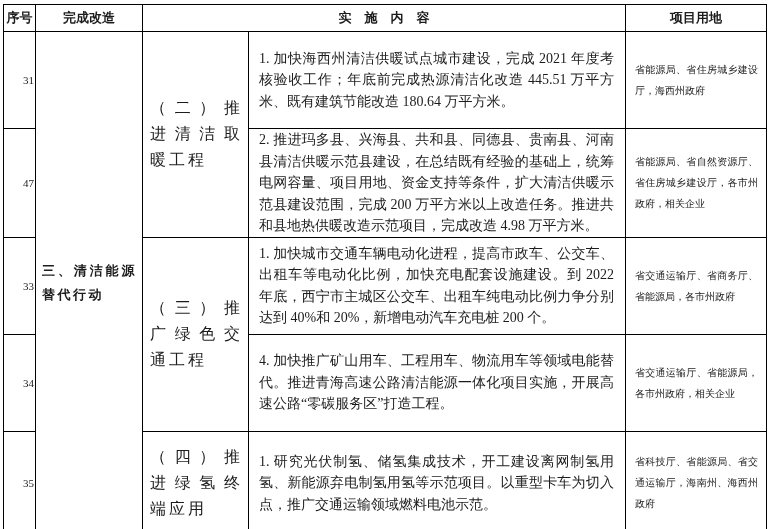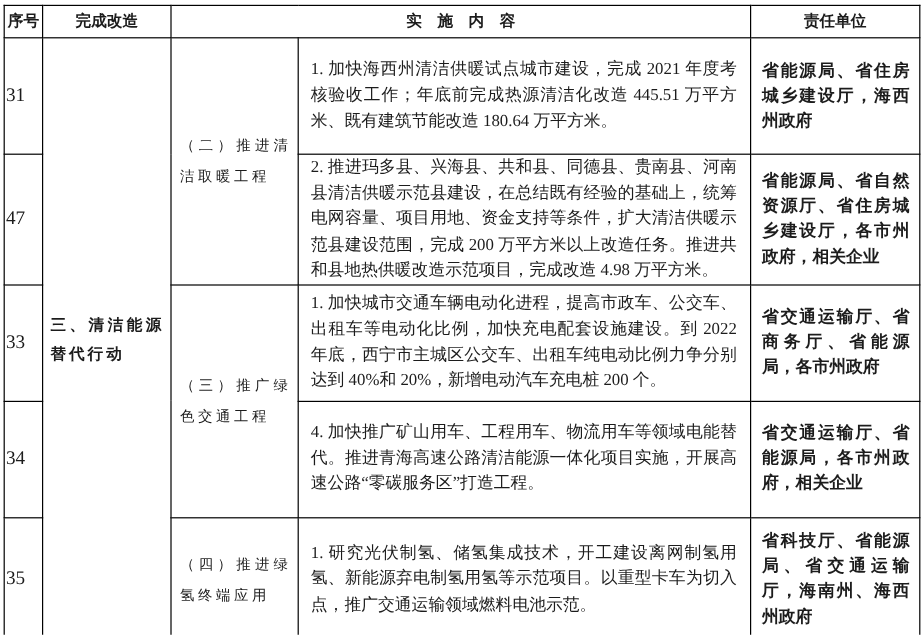--- a/index.html
+++ b/index.html
@@ -39,70 +39,69 @@
 
   th.hcell {
     font-size: 13px;
     font-weight: bold;
     text-align: center;
     padding: 2px 2px;
     white-space: nowrap;
     margin-left: 28px;
   }
   td.no-cell {
-    font-size: 16px;
-    text-align: left;
+    font-size: 11px;
+    text-align: right;
   }
   td.group-cell {
     font-size: 13px;
     font-weight: bold;
     text-align: justify;
     letter-spacing: 2.5px;
     line-height: 24px;
     padding: 0 5px 0 6px;
   }
   td.subtask-cell {
-    font-size: 12px;
+    font-size: 16px;
     text-align: justify;
     letter-spacing: 3px;
     line-height: 26px;
     padding: 0 5px 0 7px;
     font-family: Liberation Serif, serif;
   }
   td.content-cell {
     font-size: 14px;
     text-align: justify;
     line-height: 21.5px;
     padding: 0 11px 0 10px;
   }
   td.unit-cell {
-    font-size: 14px;
+    font-size: 10px;
     text-align: justify;
     line-height: 21px;
     padding: 0 8px 0 9px;
-    font-weight: bold;
   }
 </style>
 </head>
 <body>
 
 <table class="doc-table">
   <colgroup>
     <col style="width:32px">
     <col style="width:107px">
     <col style="width:106px">
     <col style="width:377px">
     <col style="width:141px">
   </colgroup>
   <tbody>
     <tr class="header-row">
       <th class="hcell">序号</th>
       <th class="hcell">完成改造</th>
       <th class="hcell" colspan="2">实　施　内　容</th>
-      <th class="hcell">责任单位</th>
+      <th class="hcell">项目用地</th>
     </tr>
 
     <tr class="r31">
       <td class="no-cell">31</td>
       <td class="group-cell" rowspan="5">三、清洁能源替代行动</td>
       <td class="subtask-cell" rowspan="2">（二）推进清洁取暖工程</td>
       <td class="content-cell">1. 加快海西州清洁供暖试点城市建设，完成 2021 年度考核验收工作；年底前完成热源清洁化改造 445.51 万平方米、既有建筑节能改造 180.64 万平方米。</td>
       <td class="unit-cell">省能源局、省住房城乡建设厅，海西州政府</td>
     </tr>
 

